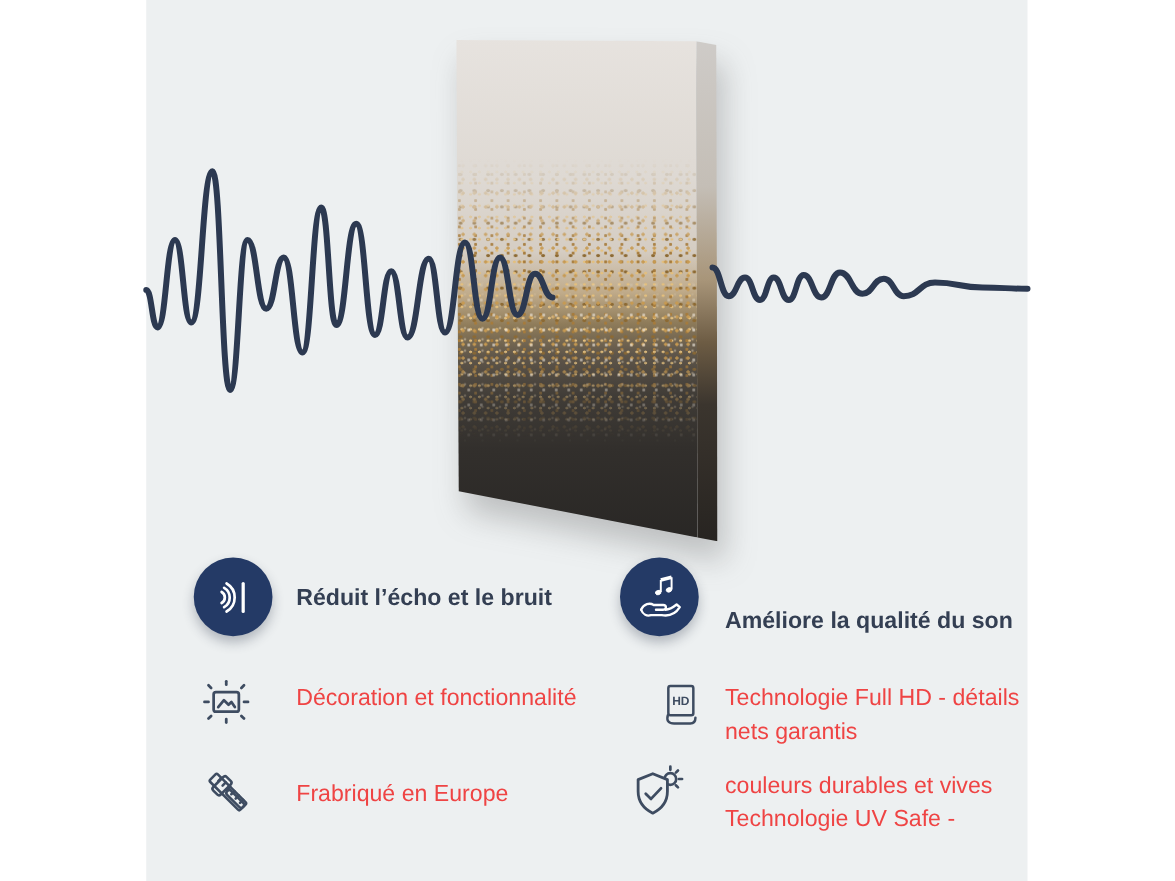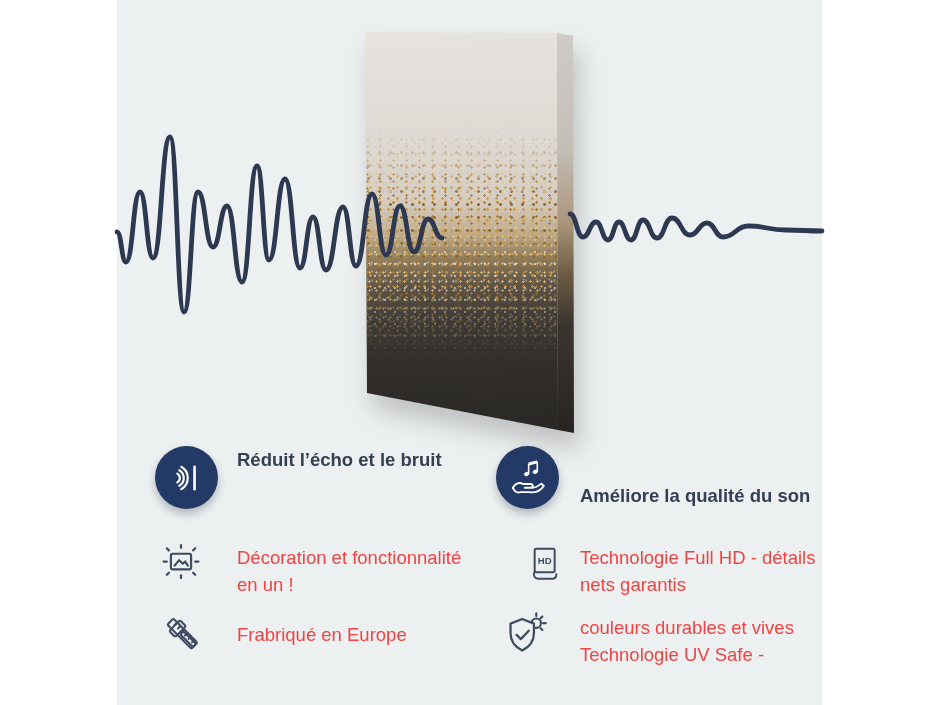--- a/index.html
+++ b/index.html
@@ -64,21 +64,21 @@
   .b0{left:155px;top:446px;}
   .b1{left:496px;top:446px;}
   .lineicon{position:absolute;z-index:4;}
   .i2{left:159px;top:540px;width:44px;height:44px;}
   .i3{left:523px;top:543px;width:40px;height:40px;}
   .i4{left:161px;top:612px;width:43px;height:43px;}
   .i5{left:503px;top:611px;width:45px;height:45px;}
   .ftext{position:absolute;z-index:4;color:#ef4444;font-size:18.5px;line-height:27px;}
   .ftext span{display:block;}
   .ftext.bold{font-weight:700;color:#343f53;}
-  .t0{left:237px;top:446px;height:63px;display:flex;flex-direction:column;}
+  .t0{left:237px;top:446px;height:63px;display:flex;flex-direction:column;justify-content:center;}
   .t1{left:580px;top:446px;height:63px;display:flex;flex-direction:column;justify-content:flex-end;}
   .t2{left:237px;top:544px;}
   .t3{left:580px;top:544px;}
   .t4{left:237px;top:613px;height:43px;display:flex;flex-direction:column;justify-content:center;align-items:flex-end;}
   .t5{left:580px;top:614px;}
 </style>
 </head>
 <body>
 
 <div class="panel"></div>
@@ -140,21 +140,20 @@
       <line x1="24" y1="38.5" x2="24" y2="41.5"></line>
       <line x1="8.5" y1="9" x2="10.8" y2="11.3"></line>
       <line x1="37.2" y1="11.3" x2="39.5" y2="9"></line>
       <line x1="8.5" y1="38" x2="10.8" y2="35.7"></line>
       <line x1="37.2" y1="35.7" x2="39.5" y2="38"></line>
     </g>
   </svg>
 </div>
 <div class="ftext t2">
   <span>Décoration et fonctionnalité</span>
-  <span>en un !</span>
 </div>
 
 <div class="lineicon i3">
   <svg width="40" height="40" viewBox="0 0 48 48">
     <g fill="none" stroke="#3e4c61" stroke-width="2.4" stroke-linecap="round" stroke-linejoin="round">
       <rect x="14" y="7" width="24" height="28" rx="2"></rect>
       <path d="M13.5 35 C12 40.5 14.5 43 19.5 43 L35 43 C38.5 43 40 41 40 37.5"></path>
     </g>
     <text x="26" y="25.5" text-anchor="middle" font-family="Liberation Sans, sans-serif" font-size="11.5" font-weight="bold" fill="#3e4c61">HD</text>
   </svg>

